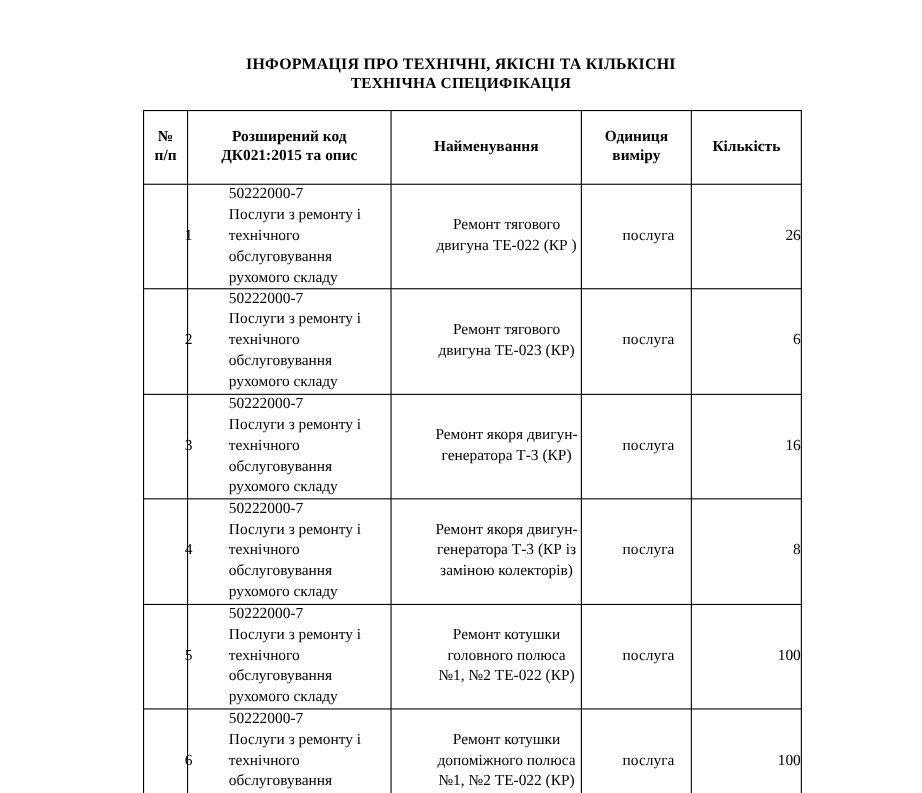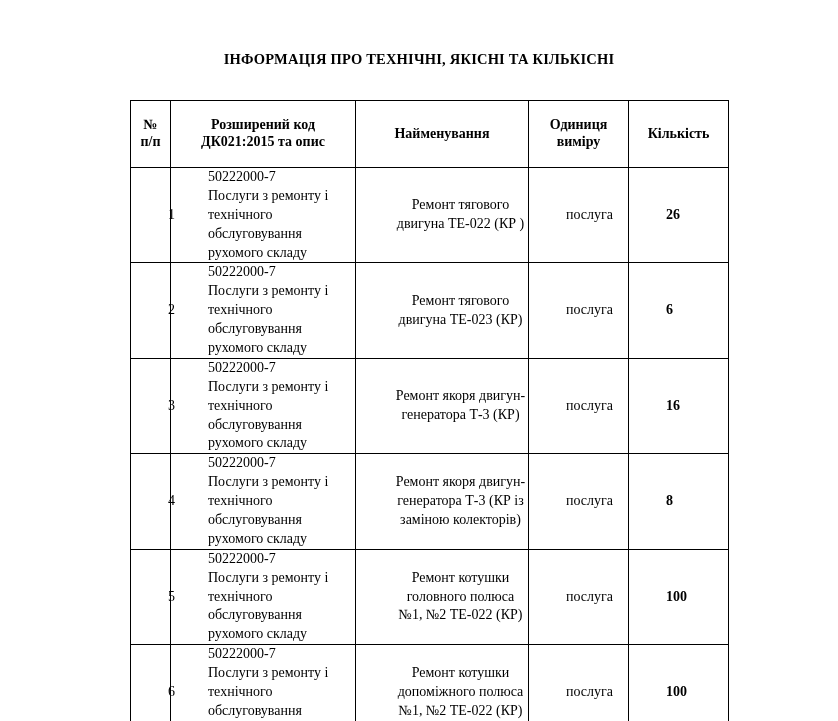--- a/index.html
+++ b/index.html
@@ -126,37 +126,37 @@
   }
   td.cell-name .name-line {
     display: block;
     white-space: nowrap;
   }
   td.cell-unit {
     text-align: left;
     font-size: 14px;
   }
   td.cell-qty {
-    text-align: left;
+    text-align: right;
     font-size: 15px;
-    font-weight: bold;
   }
   tr.spec-row { height: 90px; }
   tr.spec-row.r4 { height: 88px; }
 </style>
 </head>
 <body>
 
 <div class="page">
 
   <div class="doc-header">
   </div>
 
   <div class="doc-titles">
     <div class="t-line t1">ІНФОРМАЦІЯ ПРО ТЕХНІЧНІ, ЯКІСНІ ТА КІЛЬКІСНІ</div>
+    <div class="t-line t3">ТЕХНІЧНА СПЕЦИФІКАЦІЯ</div>
   </div>
 
   <div class="spec-table-wrap">
     <table class="spec-table">
       <colgroup>
         <col class="c-num">
         <col class="c-code">
         <col class="c-name">
         <col class="c-unit">
         <col class="c-qty">

